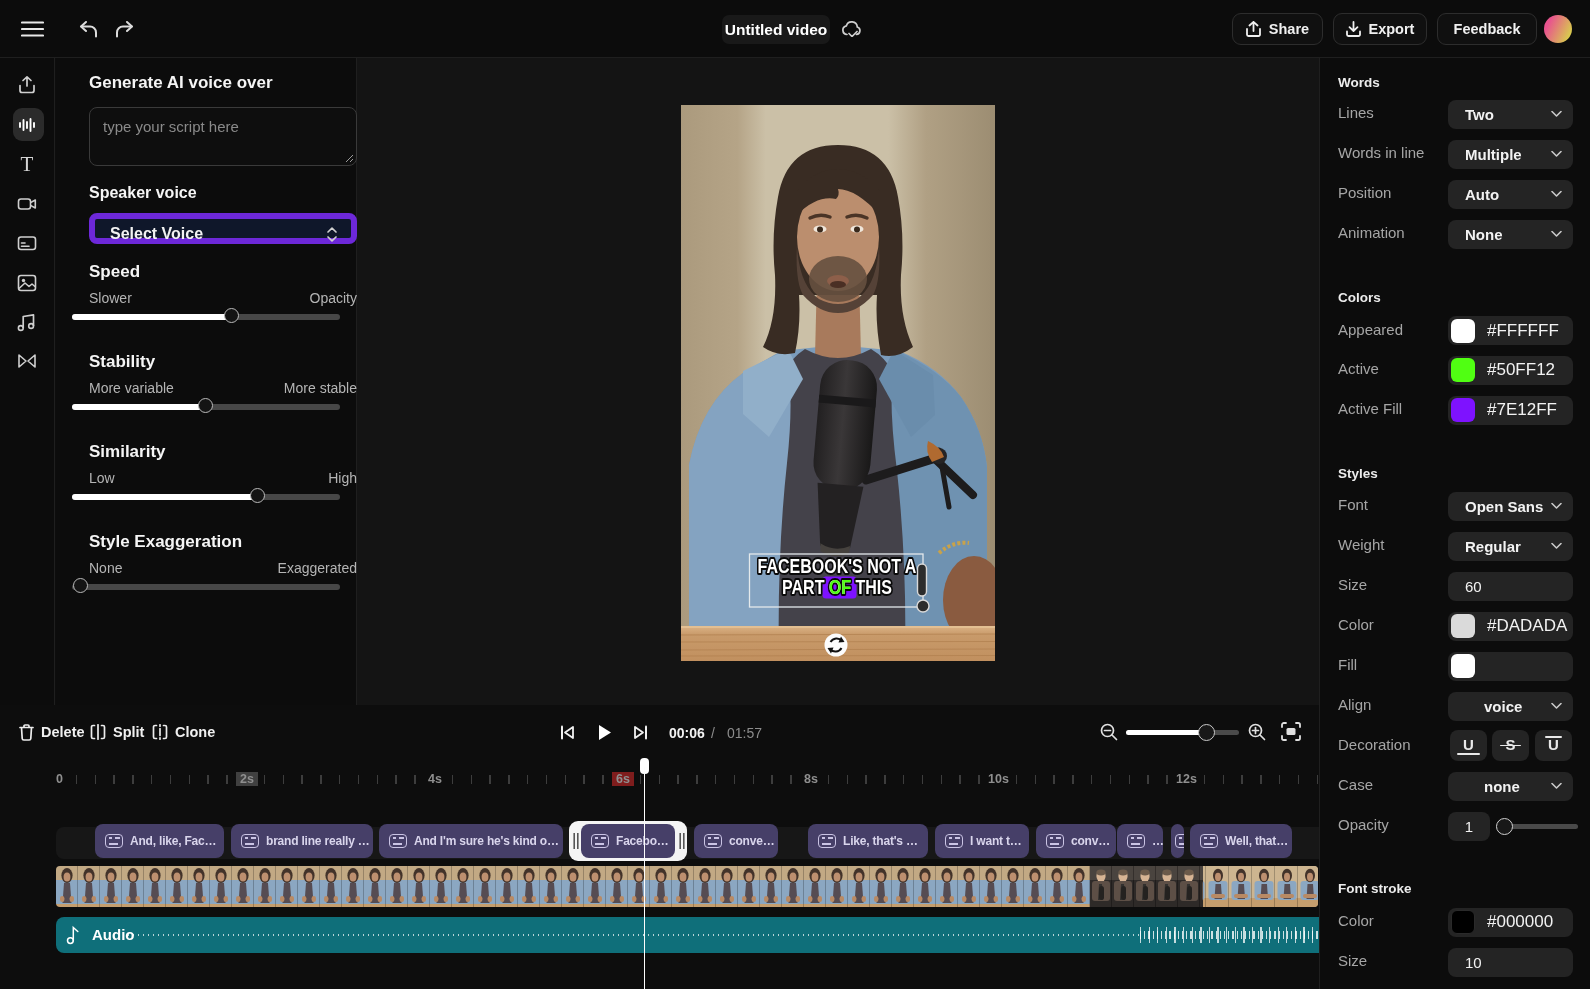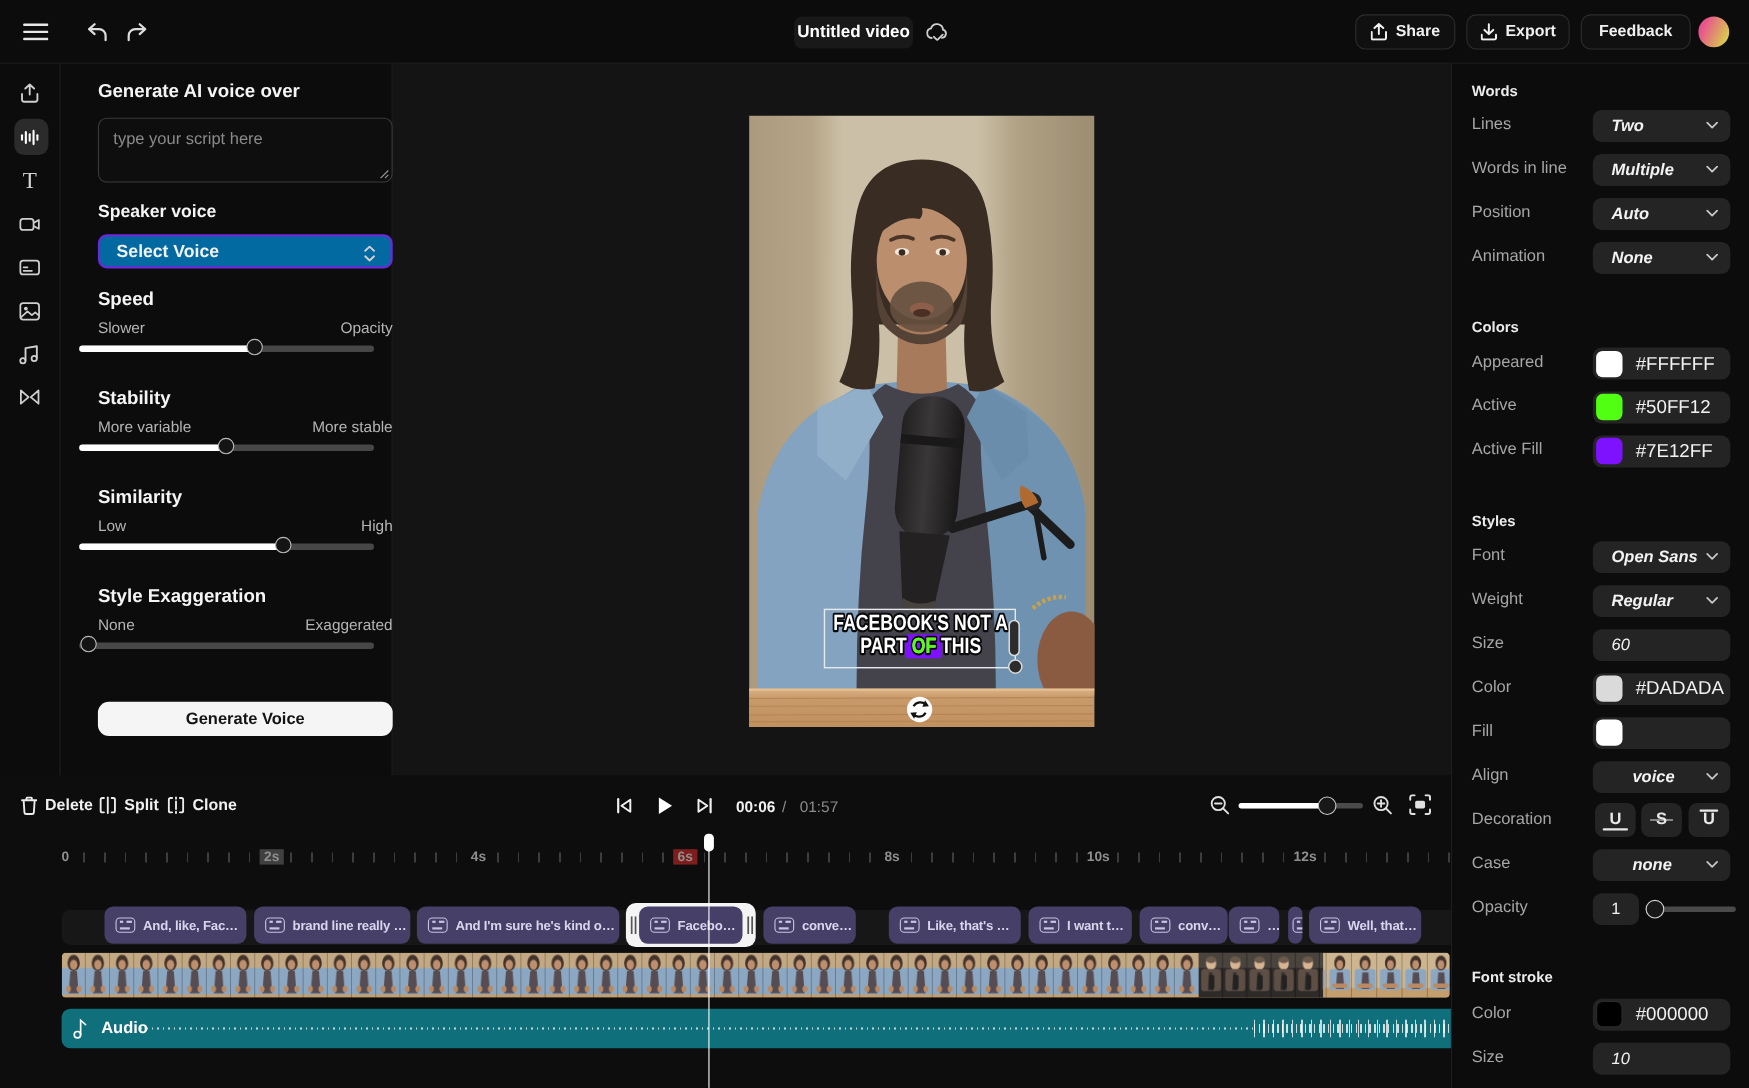--- a/index.html
+++ b/index.html
@@ -35,21 +35,21 @@
 
   
   #stage { position:absolute; left:357px; top:58px; width:962px; height:647px; background:#141414; }
 
   
   #rpanel { position:absolute; left:1319px; top:58px; width:271px; height:931px; background:#0c0c0c; border-left:1px solid #1f1f1f; }
   .rhead { position:absolute; left:18px; color:#ececec; font-size:13.5px; font-weight:700; }
   .rlab  { position:absolute; left:18px; color:#a6a6a6; font-size:15px; }
   .rctl  { position:absolute; left:128px; width:125px; height:29px; background:#242424; border-radius:8px;
            color:#f2f2f2; font-size:15px; font-weight:700; display:flex; align-items:center; }
-  .rctl .txt { margin-left:17px;font-style:italic; }
+  .rctl .txt { margin-left:17px; }
   .chev { position:absolute; right:11px; top:50%; transform:translateY(-50%); width:11px; height:7px; }
   .swatch { position:absolute; left:3px; top:2.5px; width:24px; height:24px; border-radius:6px; }
   .hex { margin-left:39px; font-weight:400; font-size:17px; }
 
   
   #timeline { position:absolute; left:0; top:705px; width:1319px; height:284px; background:#0d0d0d; }
   .tl-btn { position:absolute; top:0; height:54px; display:flex; align-items:center; gap:7px;
     color:#f0f0f0; font-size:14.5px; font-weight:700; }
   #ruler { position:absolute; left:0; top:0; width:1319px; height:100px; }
   .rlabel { position:absolute; top:14px; color:#8f8f8f; font-size:12.5px; font-weight:700; }
@@ -249,21 +249,21 @@
     <div class="in h1" style="top:15px;">Generate AI voice over</div>
     <div class="in" style="top:49px;height:59px;border:1px solid #3a3a3a;border-radius:8px;background:#0e0e0e;color:#8a8a8a;font-size:15px;padding:10px 13px;">type your script here
       <svg style="position:absolute;right:2px;bottom:2px" width="9" height="9" viewBox="0 0 9 9">
           <g stroke="#9a9a9a" stroke-width="1">
             <line x1="8" y1="1" x2="1" y2="8"></line>
             <line x1="8" y1="5" x2="5" y2="8"></line>
           </g>
         </svg>
     </div>
     <div class="in h2" style="top:126px;">Speaker voice</div>
-    <div class="in" style="top:155px;height:31px;border:2px solid #6d28d9;border-radius:8px;background:#0369a1;color:#f2f2f2;font-size:16px;font-weight:700;line-height:29px;padding-left:15px;">Select Voice
+    <div class="in" style="top:155px;height:31px;border:6px solid #6d28d9;border-radius:8px;background:#0f172a;color:#f2f2f2;font-size:16px;font-weight:700;line-height:29px;padding-left:15px;">Select Voice
       <svg style="position:absolute;right:13px;top:8px" width="12" height="15" viewBox="0 0 12 15">
           <path d="M2 5 L6 1.2 L10 5 M2 10 L6 13.8 L10 10" fill="none" stroke="#d0d0d0" stroke-width="1.7" stroke-linecap="round" stroke-linejoin="round"></path>
         </svg>
     </div>
     <div class="in h1" style="top:204px;">Speed</div>
     <div class="in sublab" style="top:232px;">Slower<span style="float:right">Opacity</span></div>
     <div class="track" style="top:255.5px;">
         <div class="fillw" style="width:160px"></div>
         <div class="thumb" style="left:152px"></div>
       </div>
@@ -277,21 +277,20 @@
     <div class="in sublab" style="top:412px;">Low<span style="float:right">High</span></div>
     <div class="track" style="top:435.5px;">
         <div class="fillw" style="width:186px"></div>
         <div class="thumb" style="left:178px"></div>
       </div>
     <div class="in h1" style="top:474px;">Style Exaggeration</div>
     <div class="in sublab" style="top:502px;">None<span style="float:right">Exaggerated</span></div>
     <div class="track" style="top:525.5px;">
         <div class="thumb" style="left:1px"></div>
       </div>
-    <div class="in" style="top:580px;height:31px;background:#f5f5f5;border-radius:10px;color:#131313;font-size:15px;font-weight:700;text-align:center;line-height:31px;">Generate Voice</div>
   </div>
   <div id="rpanel">
     <div class="rhead" style="top:17px">Words</div>
     <div class="rlab" style="top:46px">Lines</div>
     <div class="rctl" style="top:41.5px">
         <span class="txt">Two</span>
         <svg class="chev" viewBox="0 0 11 7">
           <path d="M1 1 L5.5 5.5 L10 1" fill="none" stroke="#c9c9c9" stroke-width="1.6" stroke-linecap="round" stroke-linejoin="round"></path>
         </svg>
       </div>

